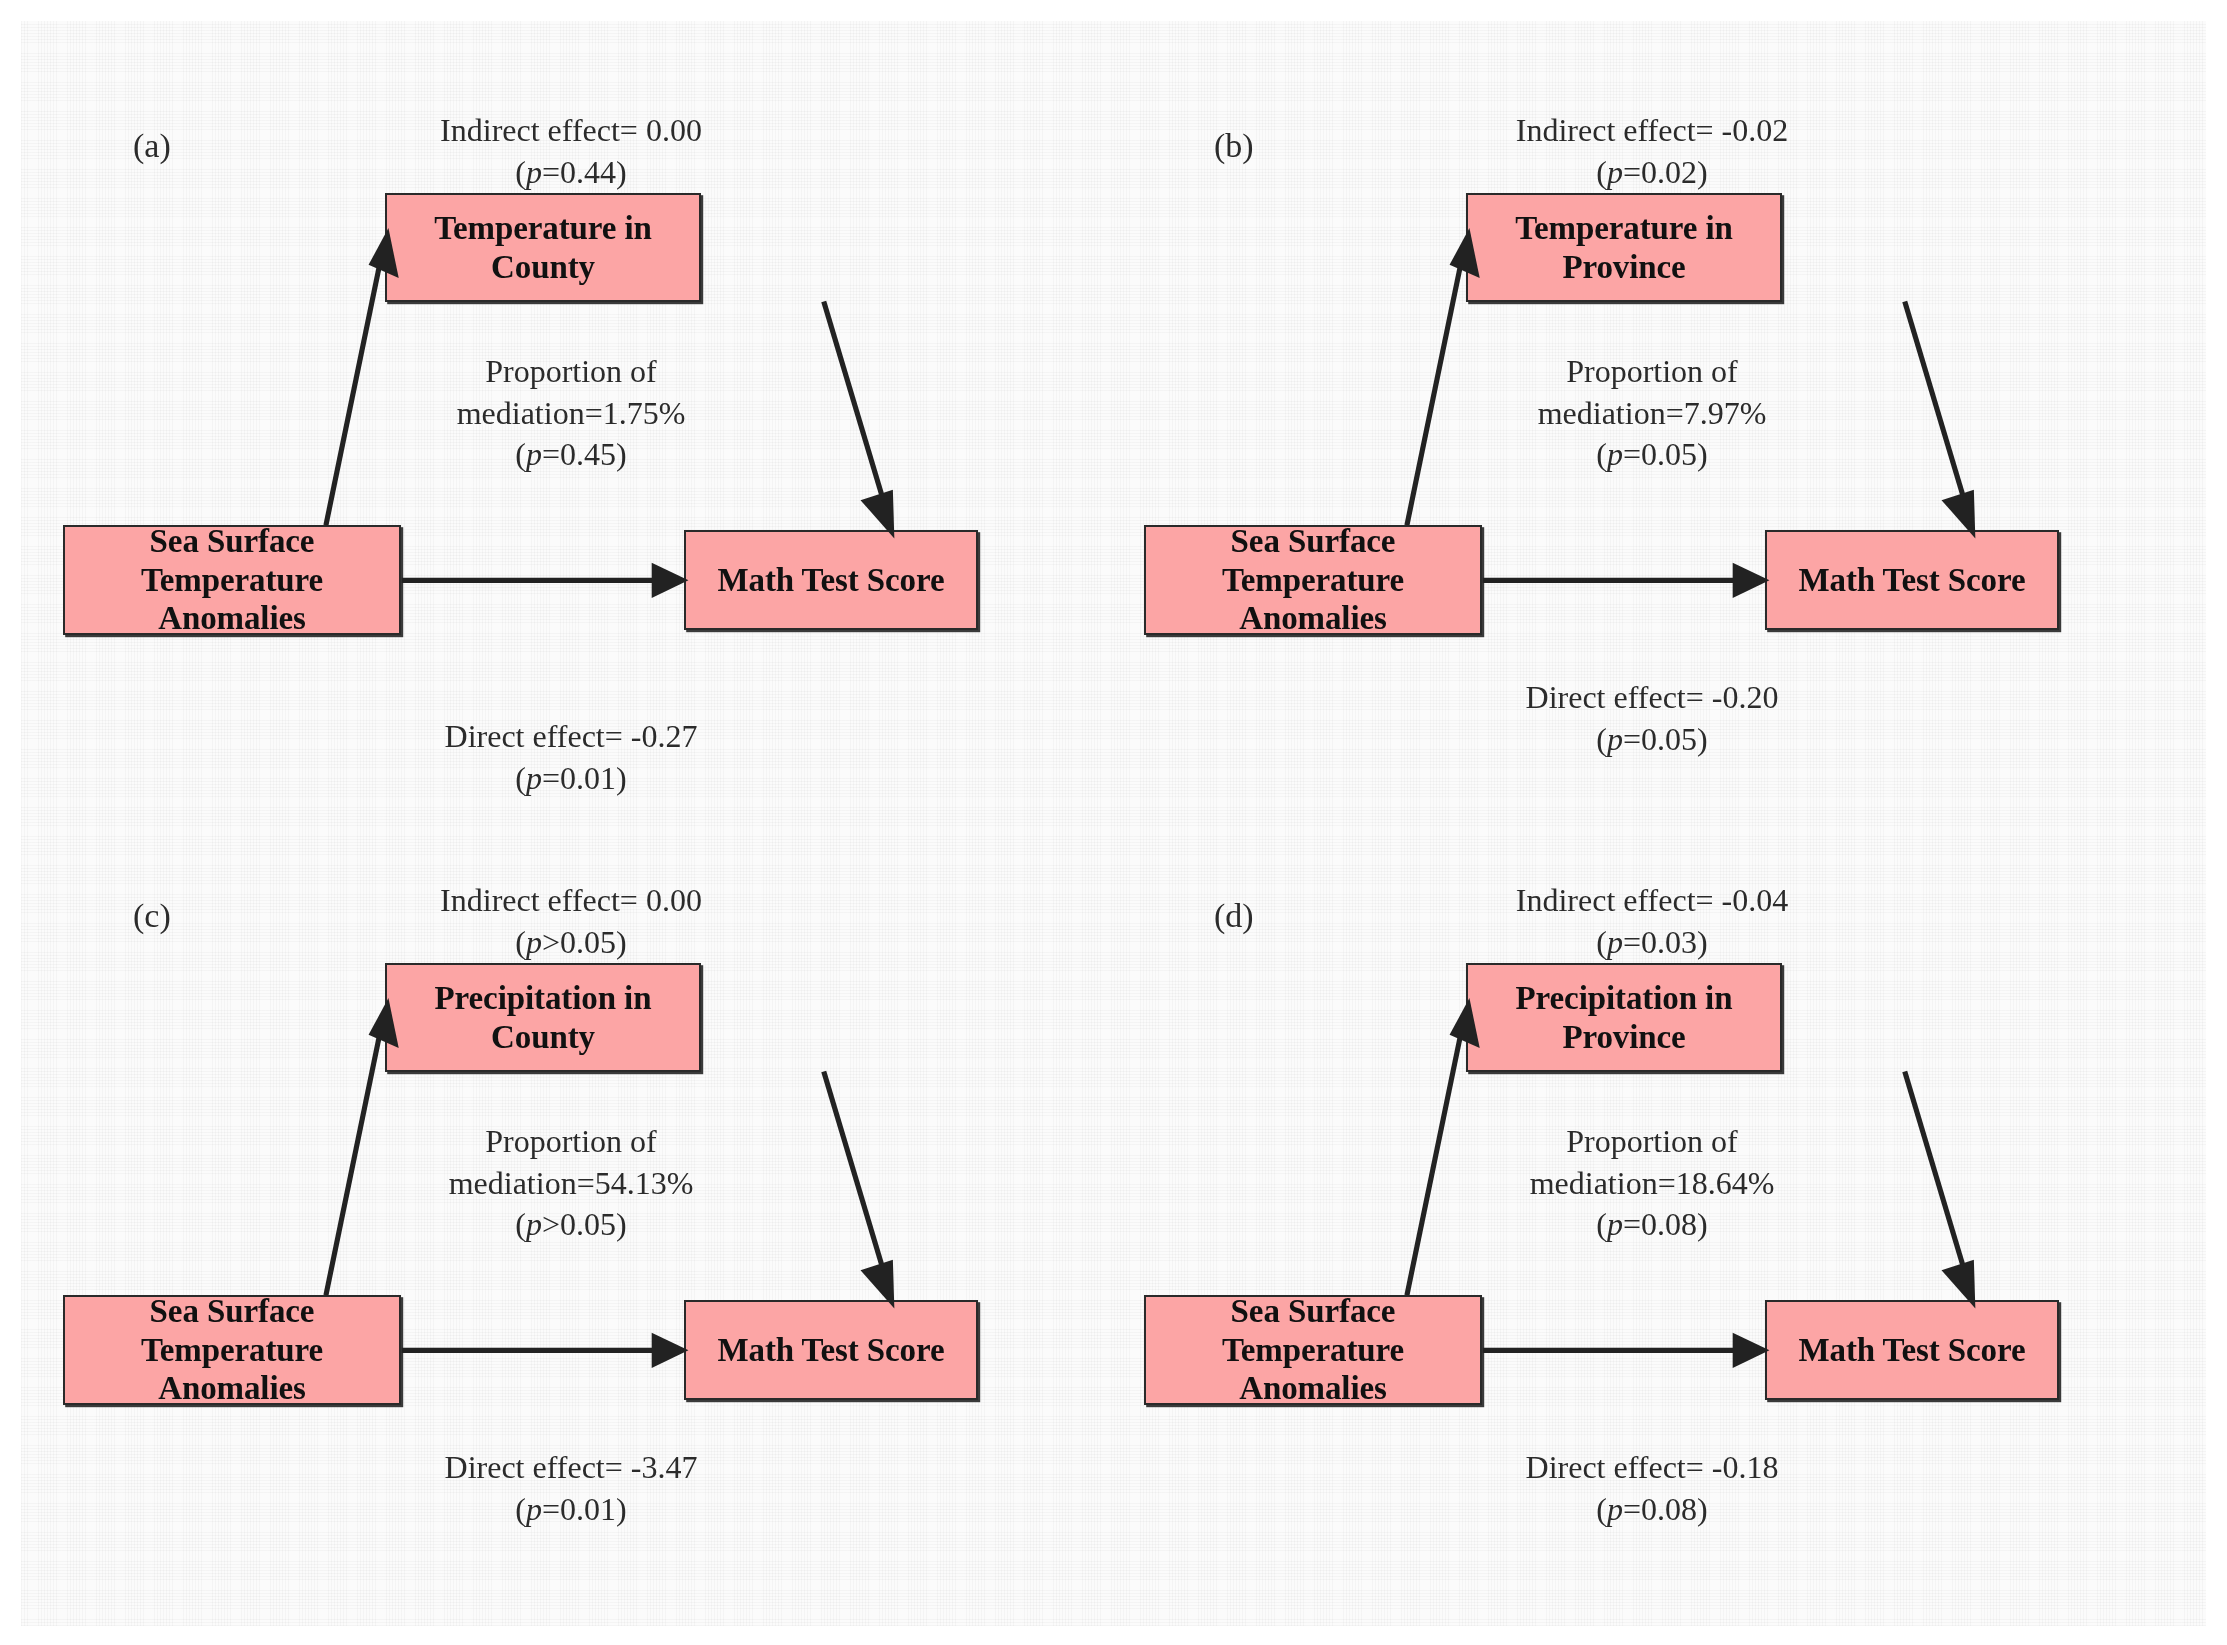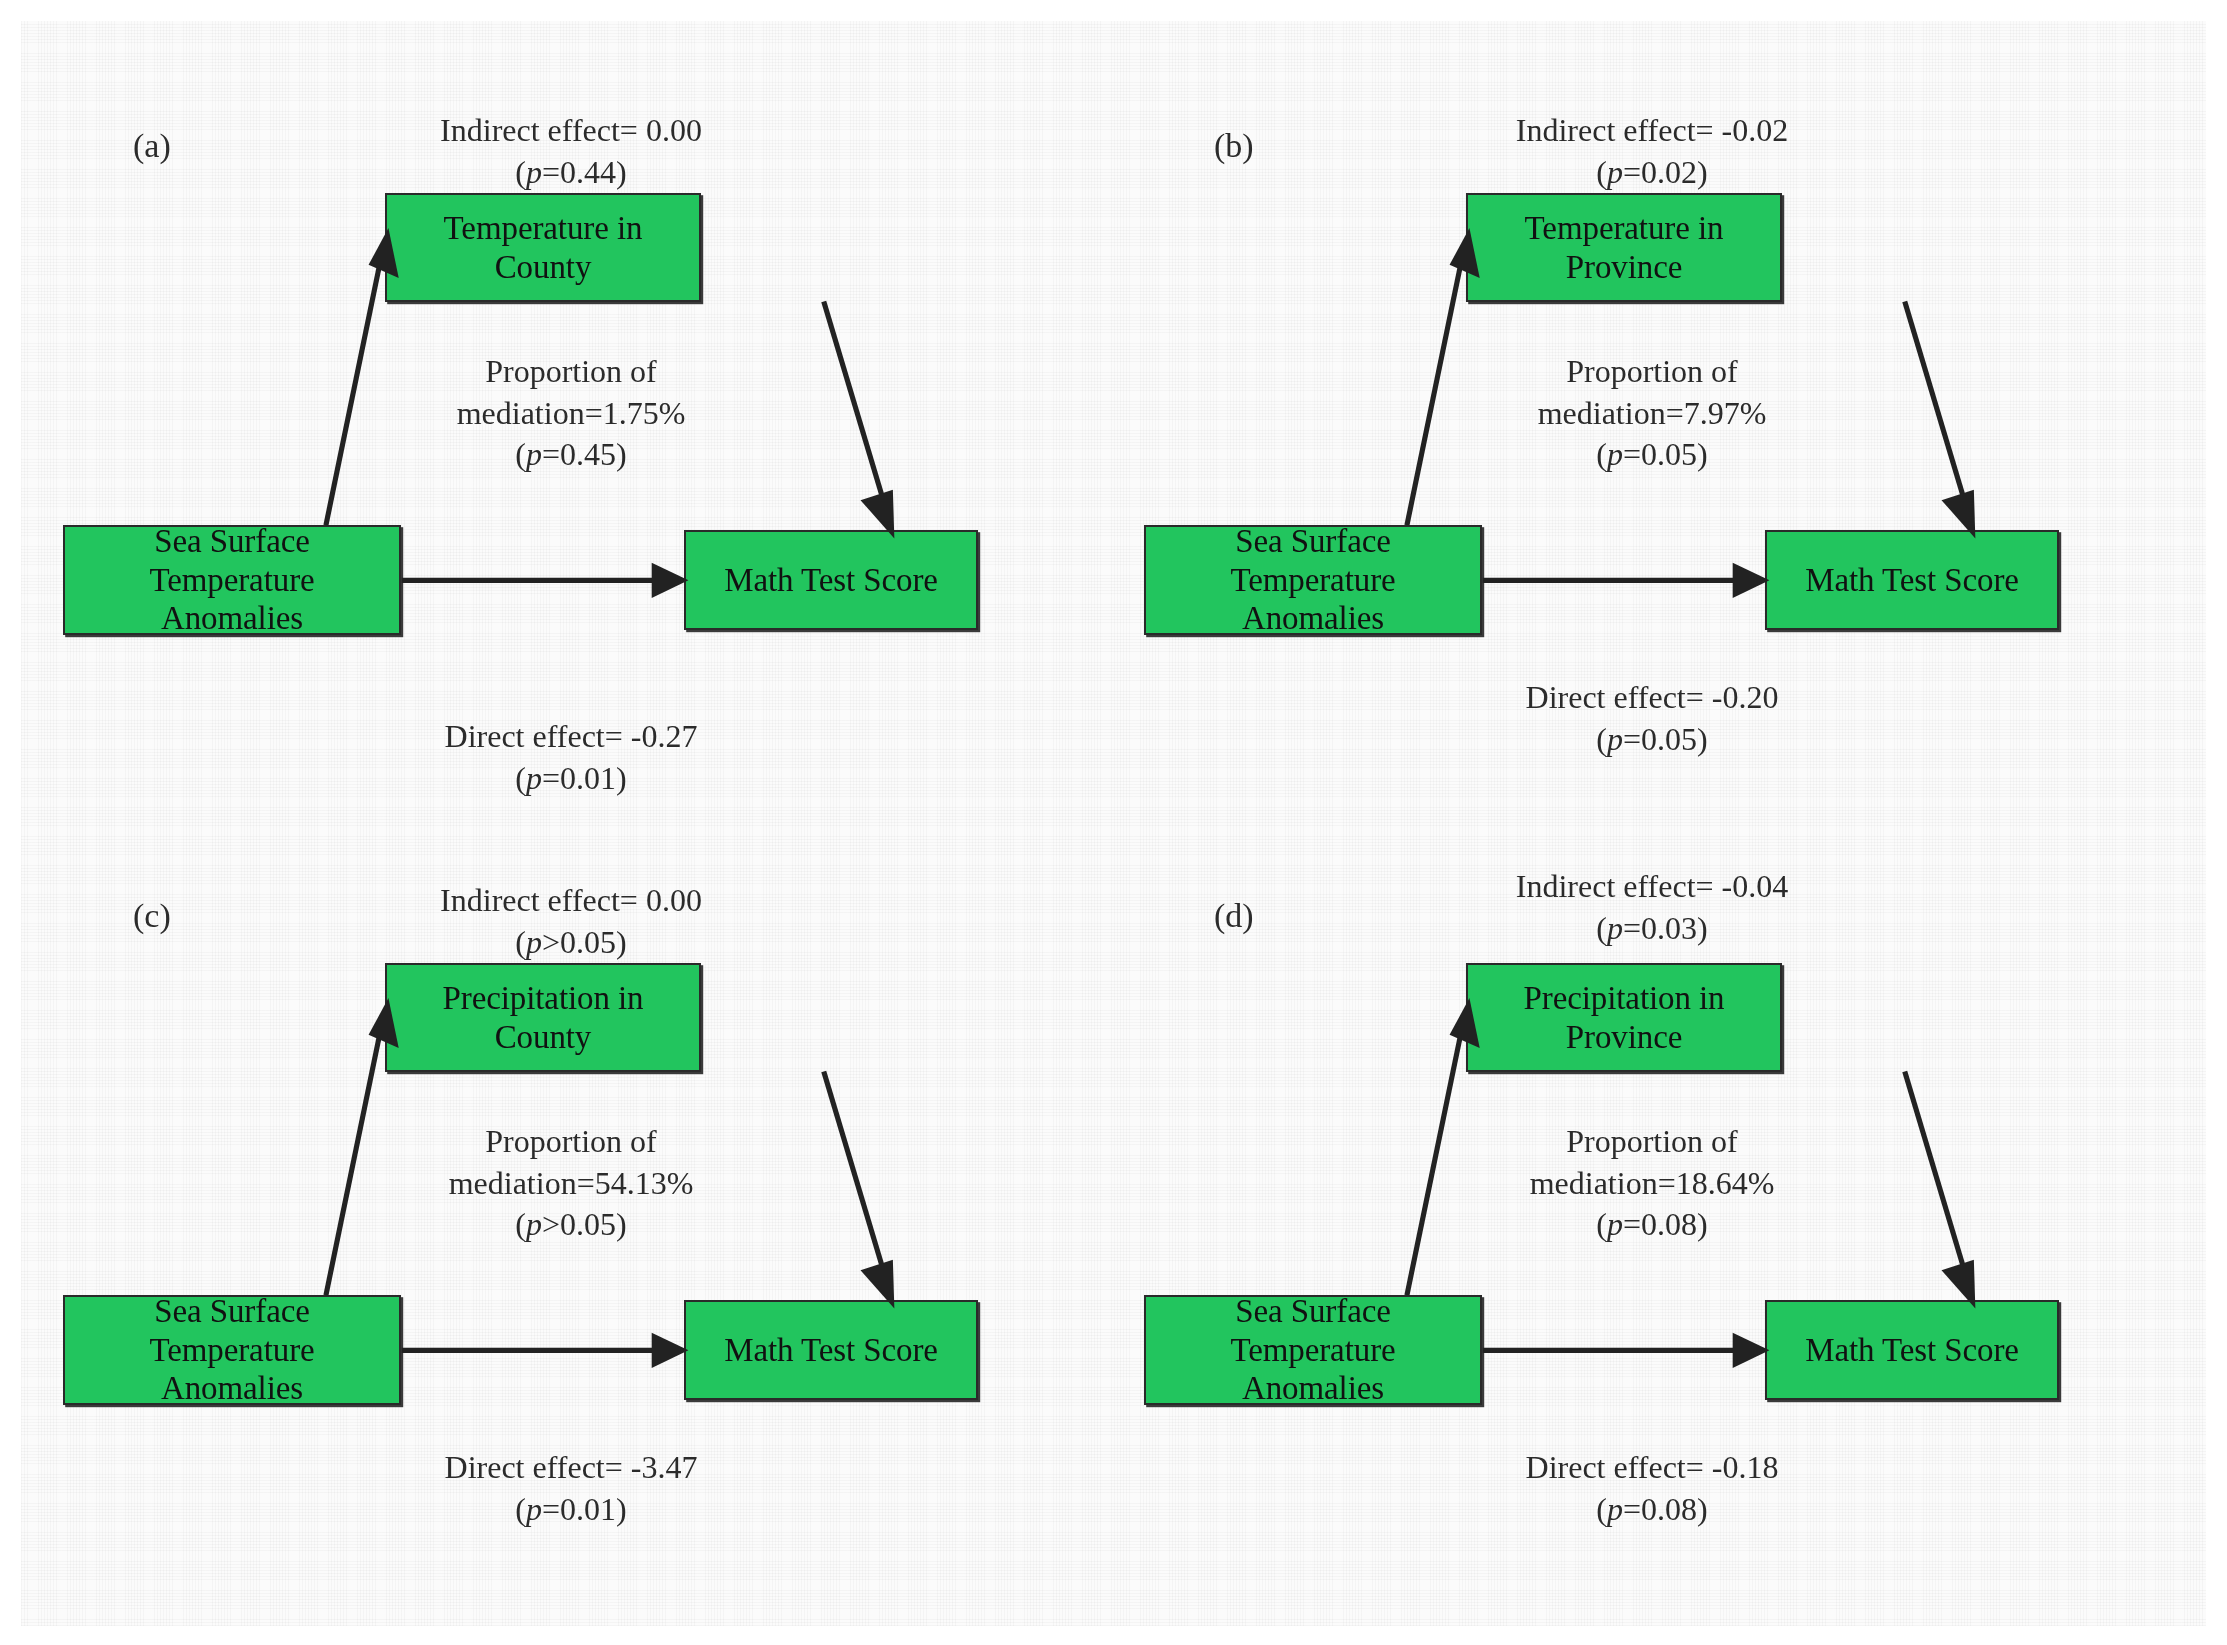--- a/index.html
+++ b/index.html
@@ -40,28 +40,28 @@
   .panel-label {
     position: absolute;
     font-size: 34px;
     color: #2b2b2b;
     line-height: 1;
     white-space: nowrap;
   }
   .node-box {
     position: absolute;
     box-sizing: border-box;
-    background: #22c55e;
+    background: #fca5a5;
     border: 2.9px solid #2a2a2a;
     box-shadow: 2.2px 2.2px 0 0 #3a3a3a;
     display: flex;
     align-items: center;
     justify-content: center;
     text-align: center;
-    font-weight: normal;
+    font-weight: bold;
     font-size: 33px;
     line-height: 1.18;
     color: #111111;
     letter-spacing: -0.1px;
   }
   .node-box span { display: block; padding: 0 7.4px; }
   .edge-label {
     position: absolute;
     text-align: center;
     font-size: 32px;
@@ -228,21 +228,21 @@
       <line class="arrow-line" x1="1074" y1="350" x2="1155" y2="620"></line>
       <polygon class="arrow-head" points="1170,672 1124,620 1168,606"></polygon>
       <line class="arrow-line" x1="500" y1="729" x2="860" y2="729"></line>
       <polygon class="arrow-head" points="890,729 840,705 840,753"></polygon>
     </svg>
   </div>
 
   <div class="panel" style="left:1115px; top:814px;">
     <div class="panel-label" style="left:99px; top:85px;">(d)</div>
 
-    <div class="edge-label" style="left:169px; top:52px; width:736px;text-align:center;">
+    <div class="edge-label" style="left:169px; top:66px; width:736px;text-align:center;">
       <div>Indirect effect= -0.04</div>
       <div>(<i>p</i><span>=0.03)</span></div>
     </div>
 
     <div class="node-box" style="left:351px; top:149px; width:316px; height:109px;">
       <span>
         <span>Precipitation in</span>
         <span>Province</span>
       </span>
     </div>

